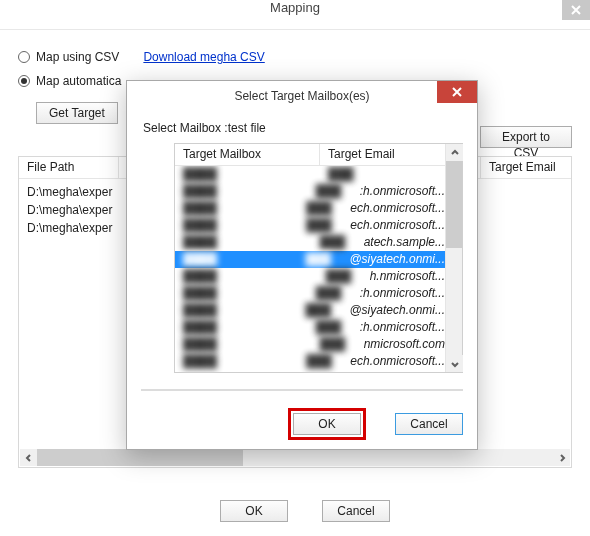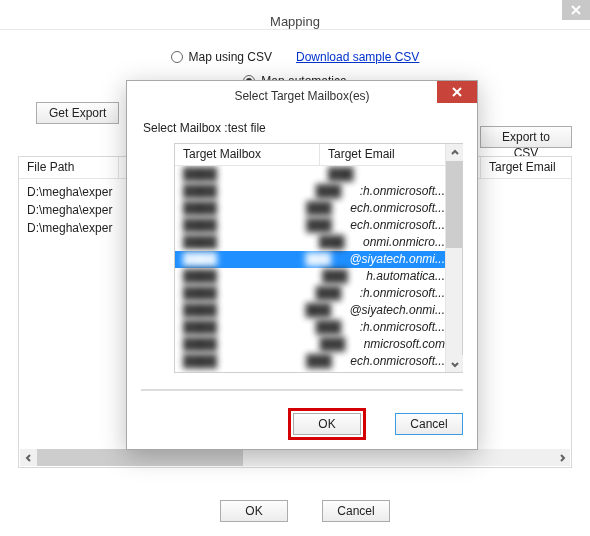--- a/index.html
+++ b/index.html
@@ -1,27 +1,27 @@
 <!DOCTYPE html>
 <html><head>
 <meta charset="utf-8">
 <style>
   * { box-sizing: border-box; font-family: "Segoe UI", Tahoma, sans-serif; font-size: 12px; }
   body { margin: 0; background: #fff; width: 590px; height: 536px; position: relative; overflow: hidden; }
 
   
   .parent-dialog { width: 590px; height: 536px; position: relative; background: #fff; }
-  .parent-titlebar { height: 30px; background: #fff; display: flex; align-items: flex-end; justify-content: center; position: relative; border-bottom: 1px solid #e8e8e8; }
+  .parent-titlebar { height: 30px; background: #fff; display: flex; align-items: flex-start; justify-content: center; position: relative; border-bottom: 1px solid #e8e8e8; }
   .parent-title { color: #444; font-size: 13px; }
   .parent-close { position: absolute; right: 0; top: 0; width: 28px; height: 20px; background: #c8c8c8; color: #fff; display: flex; align-items: center; justify-content: center; font-size: 12px; }
   .parent-close svg { width: 10px; height: 10px; }
   .parent-close svg path { stroke: #fff; stroke-width: 2; }
 
   .parent-body { padding: 20px 18px 10px 18px; }
-  .radio-row { display: flex; align-items: center; margin-bottom: 10px; justify-content: center; }
+  .radio-row { display: flex; align-items: center; margin-bottom: 10px; }
   .radio { width: 12px; height: 12px; border: 1px solid #666; border-radius: 50%; margin-right: 6px; position: relative; background: #fff; }
   .radio.checked::after { content: ""; position: absolute; width: 6px; height: 6px; background: #333; border-radius: 50%; top: 2px; left: 2px; }
   .radio-label { color: #222; }
   .link { color: #0032cc; text-decoration: underline; margin-left: 24px; }
   .btn { background: linear-gradient(#fdfdfd,#ececec); border: 1px solid #acacac; padding: 2px 12px; min-width: 68px; text-align: center; color: #222; height: 22px; line-height: 16px; margin-left: 20px;}
   .export-btn { position: absolute; right: 18px; top: 126px; width: 92px; }
   .gettarget-btn { margin-left: 18px; margin-top: 4px;}
 
   
   .back-area { position: absolute; left: 18px; right: 18px; top: 156px; bottom: 68px; border: 1px solid #d8d8d8; background: #fff; }
@@ -76,27 +76,27 @@
       <svg viewBox="0 0 10 10">
           <path d="M1 1 L9 9 M9 1 L1 9"></path>
         </svg>
     </div>
   </div>
 
   <div class="parent-body">
     <div class="radio-row">
       <span class="radio"></span>
       <span class="radio-label">Map using CSV</span>
-      <a class="link">Download sample CSV</a>
+      <a class="link">Download megha CSV</a>
     </div>
     <div class="radio-row">
       <span class="radio checked"></span>
       <span class="radio-label">Map automatica</span>
     </div>
-    <button class="btn gettarget-btn">Get Export</button>
+    <button class="btn gettarget-btn">Get Target</button>
   </div>
 
   <button class="btn export-btn">Export to CSV</button>
 
   <div class="back-area">
     <div class="back-header">
       <div class="back-col" style="width:100px">File Path</div>
       <div class="back-col" style="flex:1"></div>
       <div class="back-col" style="width:90px;border-right:none">Target Email</div>
     </div>
@@ -170,35 +170,35 @@
                 <div class="cell blurred" style="width: 145px;">████</div>
                 <div style="flex: 1 1 0%; display: flex;">
                   <span class="cell blurred" style="width: 52px; padding: 1px 0px 1px 8px;">███</span>
                   <span class="cell" style="padding: 1px 0px;">ech.onmicrosoft...</span>
                 </div>
               </div>
               <div class="list-row">
                 <div class="cell blurred" style="width: 145px;">████</div>
                 <div style="flex: 1 1 0%; display: flex;">
                   <span class="cell blurred" style="width: 52px; padding: 1px 0px 1px 8px;">███</span>
-                  <span class="cell" style="padding: 1px 0px;">onmi.onmicro...</span>
+                  <span class="cell" style="padding: 1px 0px;">atech.sample...</span>
                 </div>
               </div>
               <div class="list-row selected">
                 <div class="cell blurred" style="width: 145px;">████</div>
                 <div style="flex: 1 1 0%; display: flex;">
                   <span class="cell blurred" style="width: 52px; padding: 1px 0px 1px 8px;">███</span>
                   <span class="cell" style="padding: 1px 0px;">@siyatech.onmi...</span>
                 </div>
               </div>
               <div class="list-row">
                 <div class="cell blurred" style="width: 145px;">████</div>
                 <div style="flex: 1 1 0%; display: flex;">
                   <span class="cell blurred" style="width: 52px; padding: 1px 0px 1px 8px;">███</span>
-                  <span class="cell" style="padding: 1px 0px;">h.automatica...</span>
+                  <span class="cell" style="padding: 1px 0px;">h.nmicrosoft...</span>
                 </div>
               </div>
               <div class="list-row">
                 <div class="cell blurred" style="width: 145px;">████</div>
                 <div style="flex: 1 1 0%; display: flex;">
                   <span class="cell blurred" style="width: 52px; padding: 1px 0px 1px 8px;">███</span>
                   <span class="cell" style="padding: 1px 0px;">:h.onmicrosoft...</span>
                 </div>
               </div>
               <div class="list-row">

